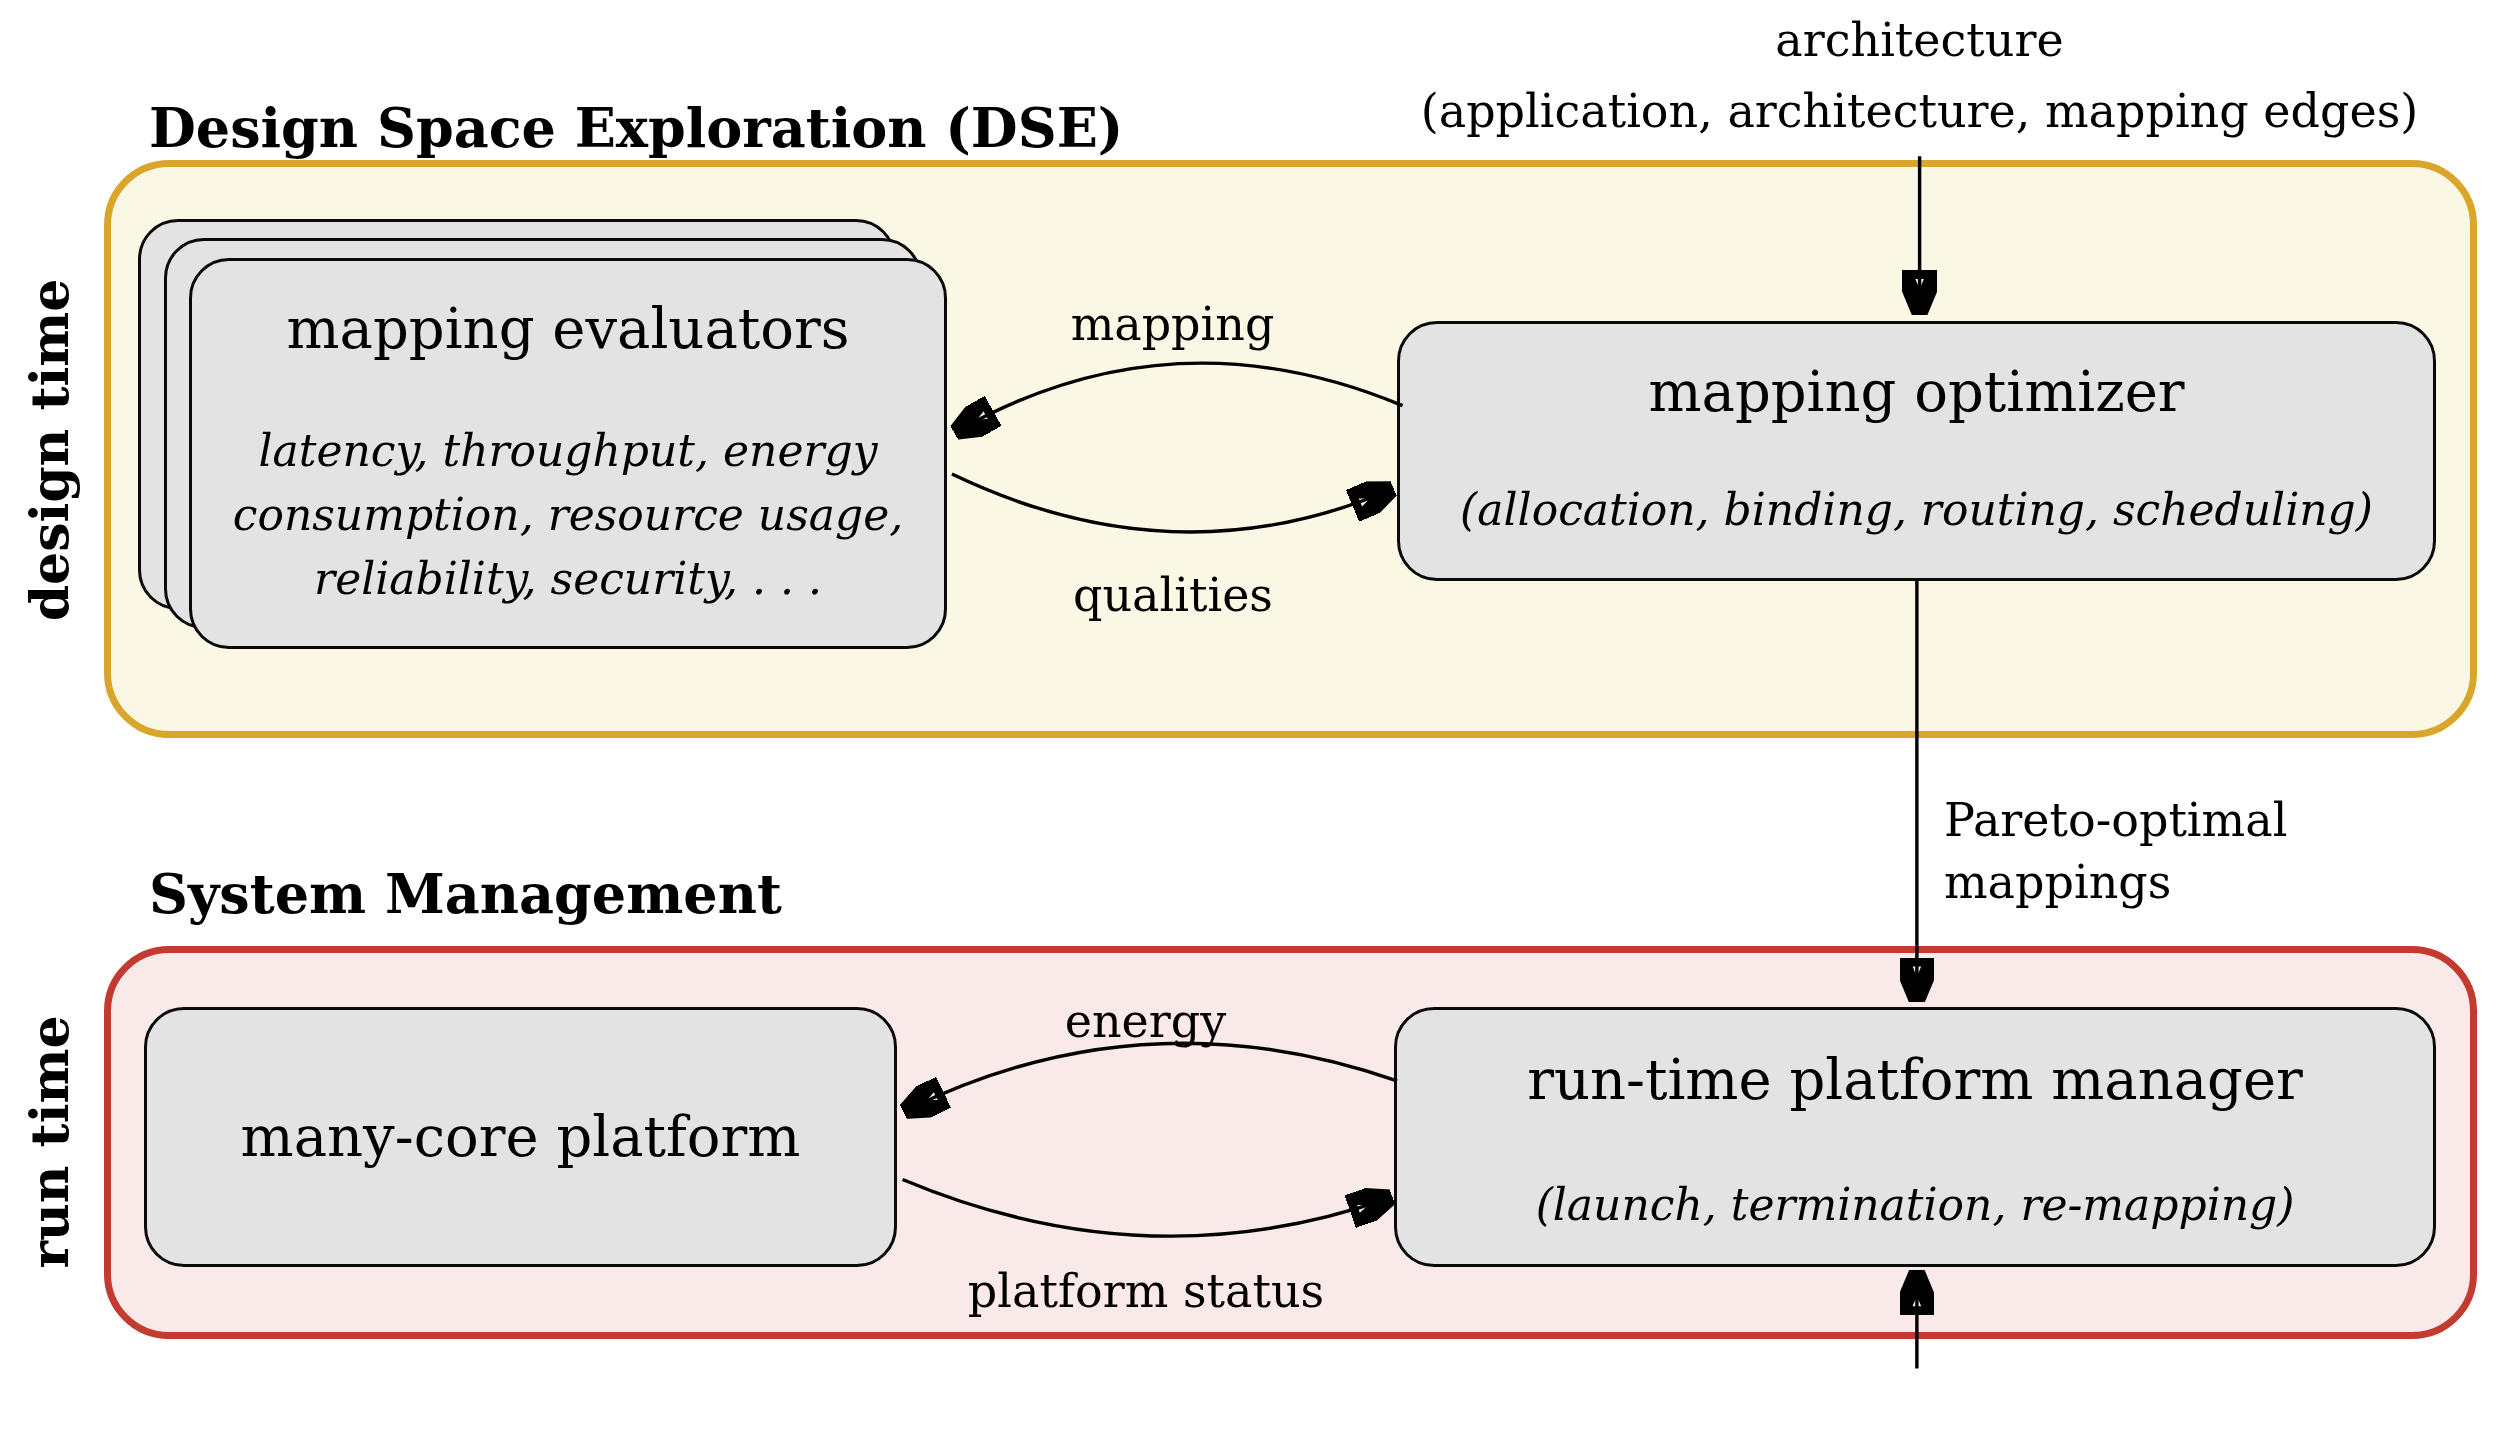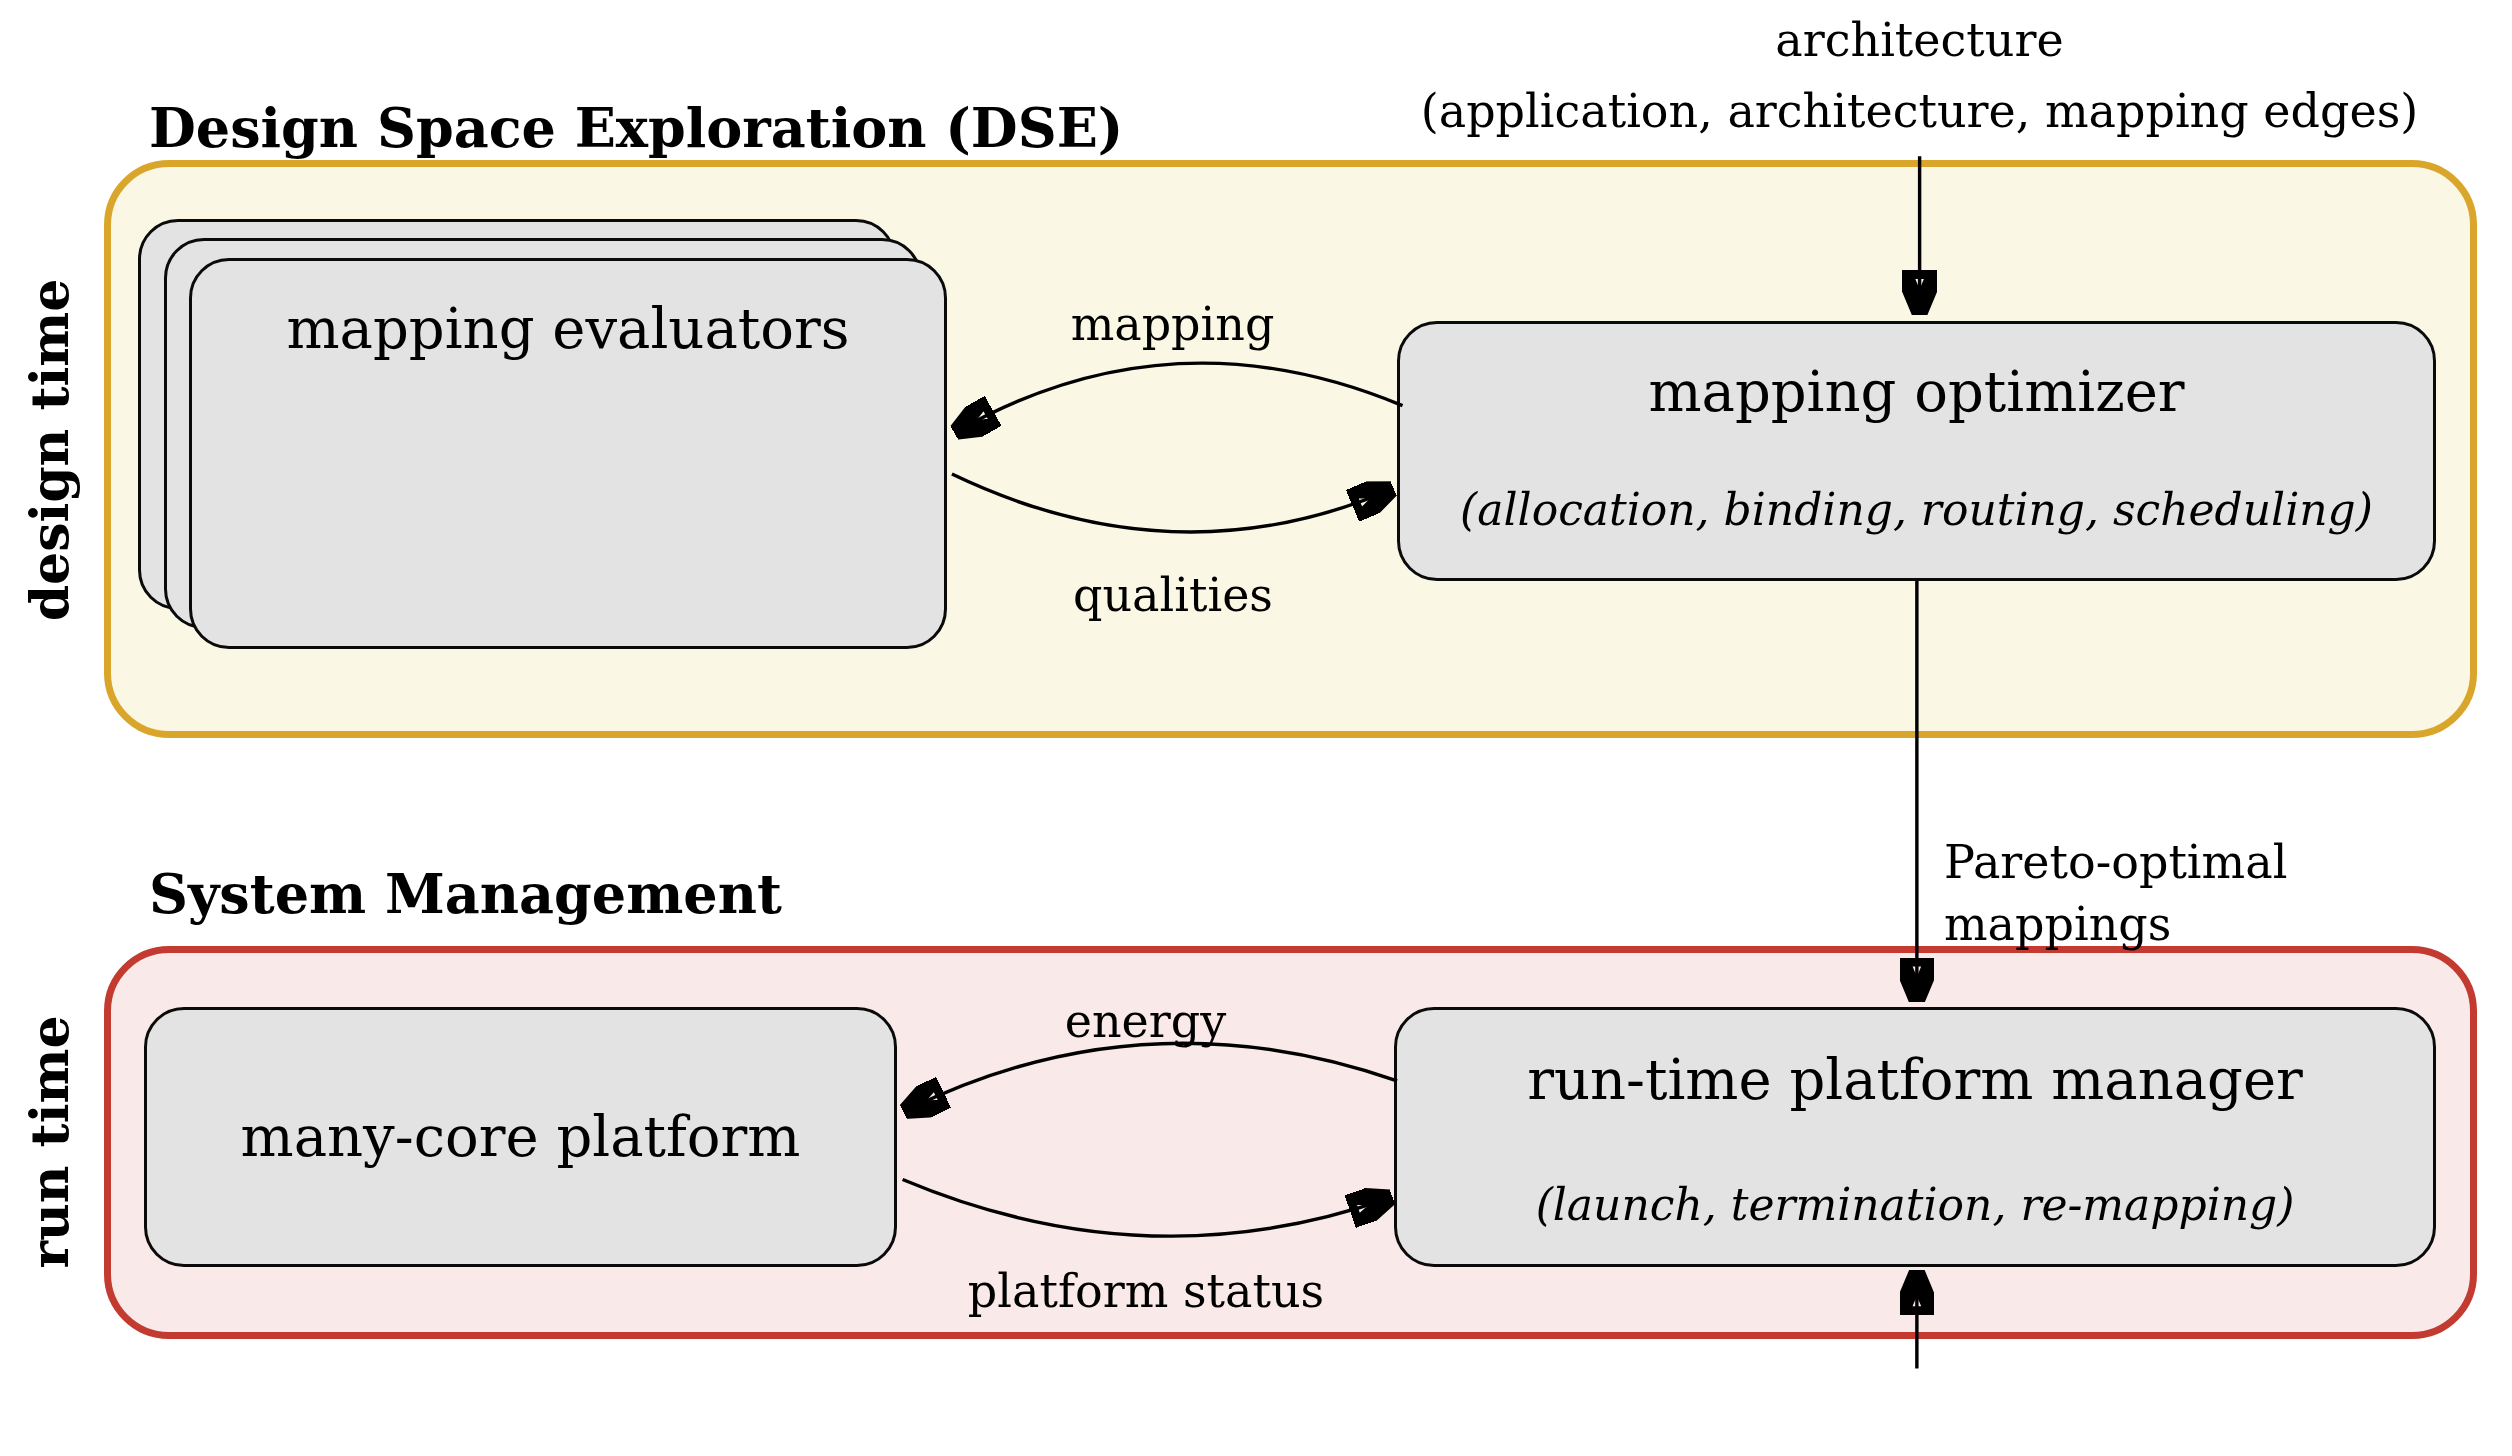--- a/index.html
+++ b/index.html
@@ -64,21 +64,20 @@
     text-align: center;
     line-height: 1.4;
     white-space: nowrap;
   }
   .flow-label-left {
     position: absolute;
     font-size: 46px;
     text-align: left;
     line-height: 1.35;
     white-space: nowrap;
-    margin-top: 42px;
   }
   #arrow-layer {
     position: absolute;
     left: 0; top: 0;
     pointer-events: none;
   }
   #arrow-layer path, #arrow-layer line {
     stroke: #000000;
     stroke-width: 5;
     fill: none;
@@ -95,20 +94,25 @@
   <div id="dse-region" class="region"></div>
   <div id="sm-region" class="region"></div>
 
   <div class="side-label" style="left:49px; top:450px;">design time</div>
   <div class="side-label" style="left:49px; top:1142px;">run time</div>
 
   <div class="node" style="left:138px; top:219px; width:758px; height:391px;"></div>
   <div class="node" style="left:164px; top:238px; width:758px; height:391px;"></div>
   <div class="node" style="left:189px; top:258px; width:758px; height:391px;"></div>
   <div class="node-title" style="left:189px; top:296px; width:758px;">mapping evaluators</div>
+  <div class="node-sub" style="left:189px; top:419px; width:758px;">
+    <div>latency, throughput, energy</div>
+    <div>consumption, resource usage,</div>
+    <div>reliability, security, . . .</div>
+  </div>
 
   <div class="node" style="left:1397px; top:321px; width:1039px; height:260px;"></div>
   <div class="node-title" style="left:1397px; top:359px; width:1039px;">mapping optimizer</div>
   <div class="node-sub" style="left:1397px; top:478px; width:1039px;">(allocation, binding, routing, scheduling)</div>
 
   <div class="node" style="left:144px; top:1007px; width:753px; height:260px;"></div>
   <div class="node-title" style="left:144px; top:1104px; width:753px;">many-core platform</div>
 
   <div class="node" style="left:1394px; top:1007px; width:1042px; height:260px;"></div>
   <div class="node-title" style="left:1394px; top:1047px; width:1042px;">run-time platform manager</div>

